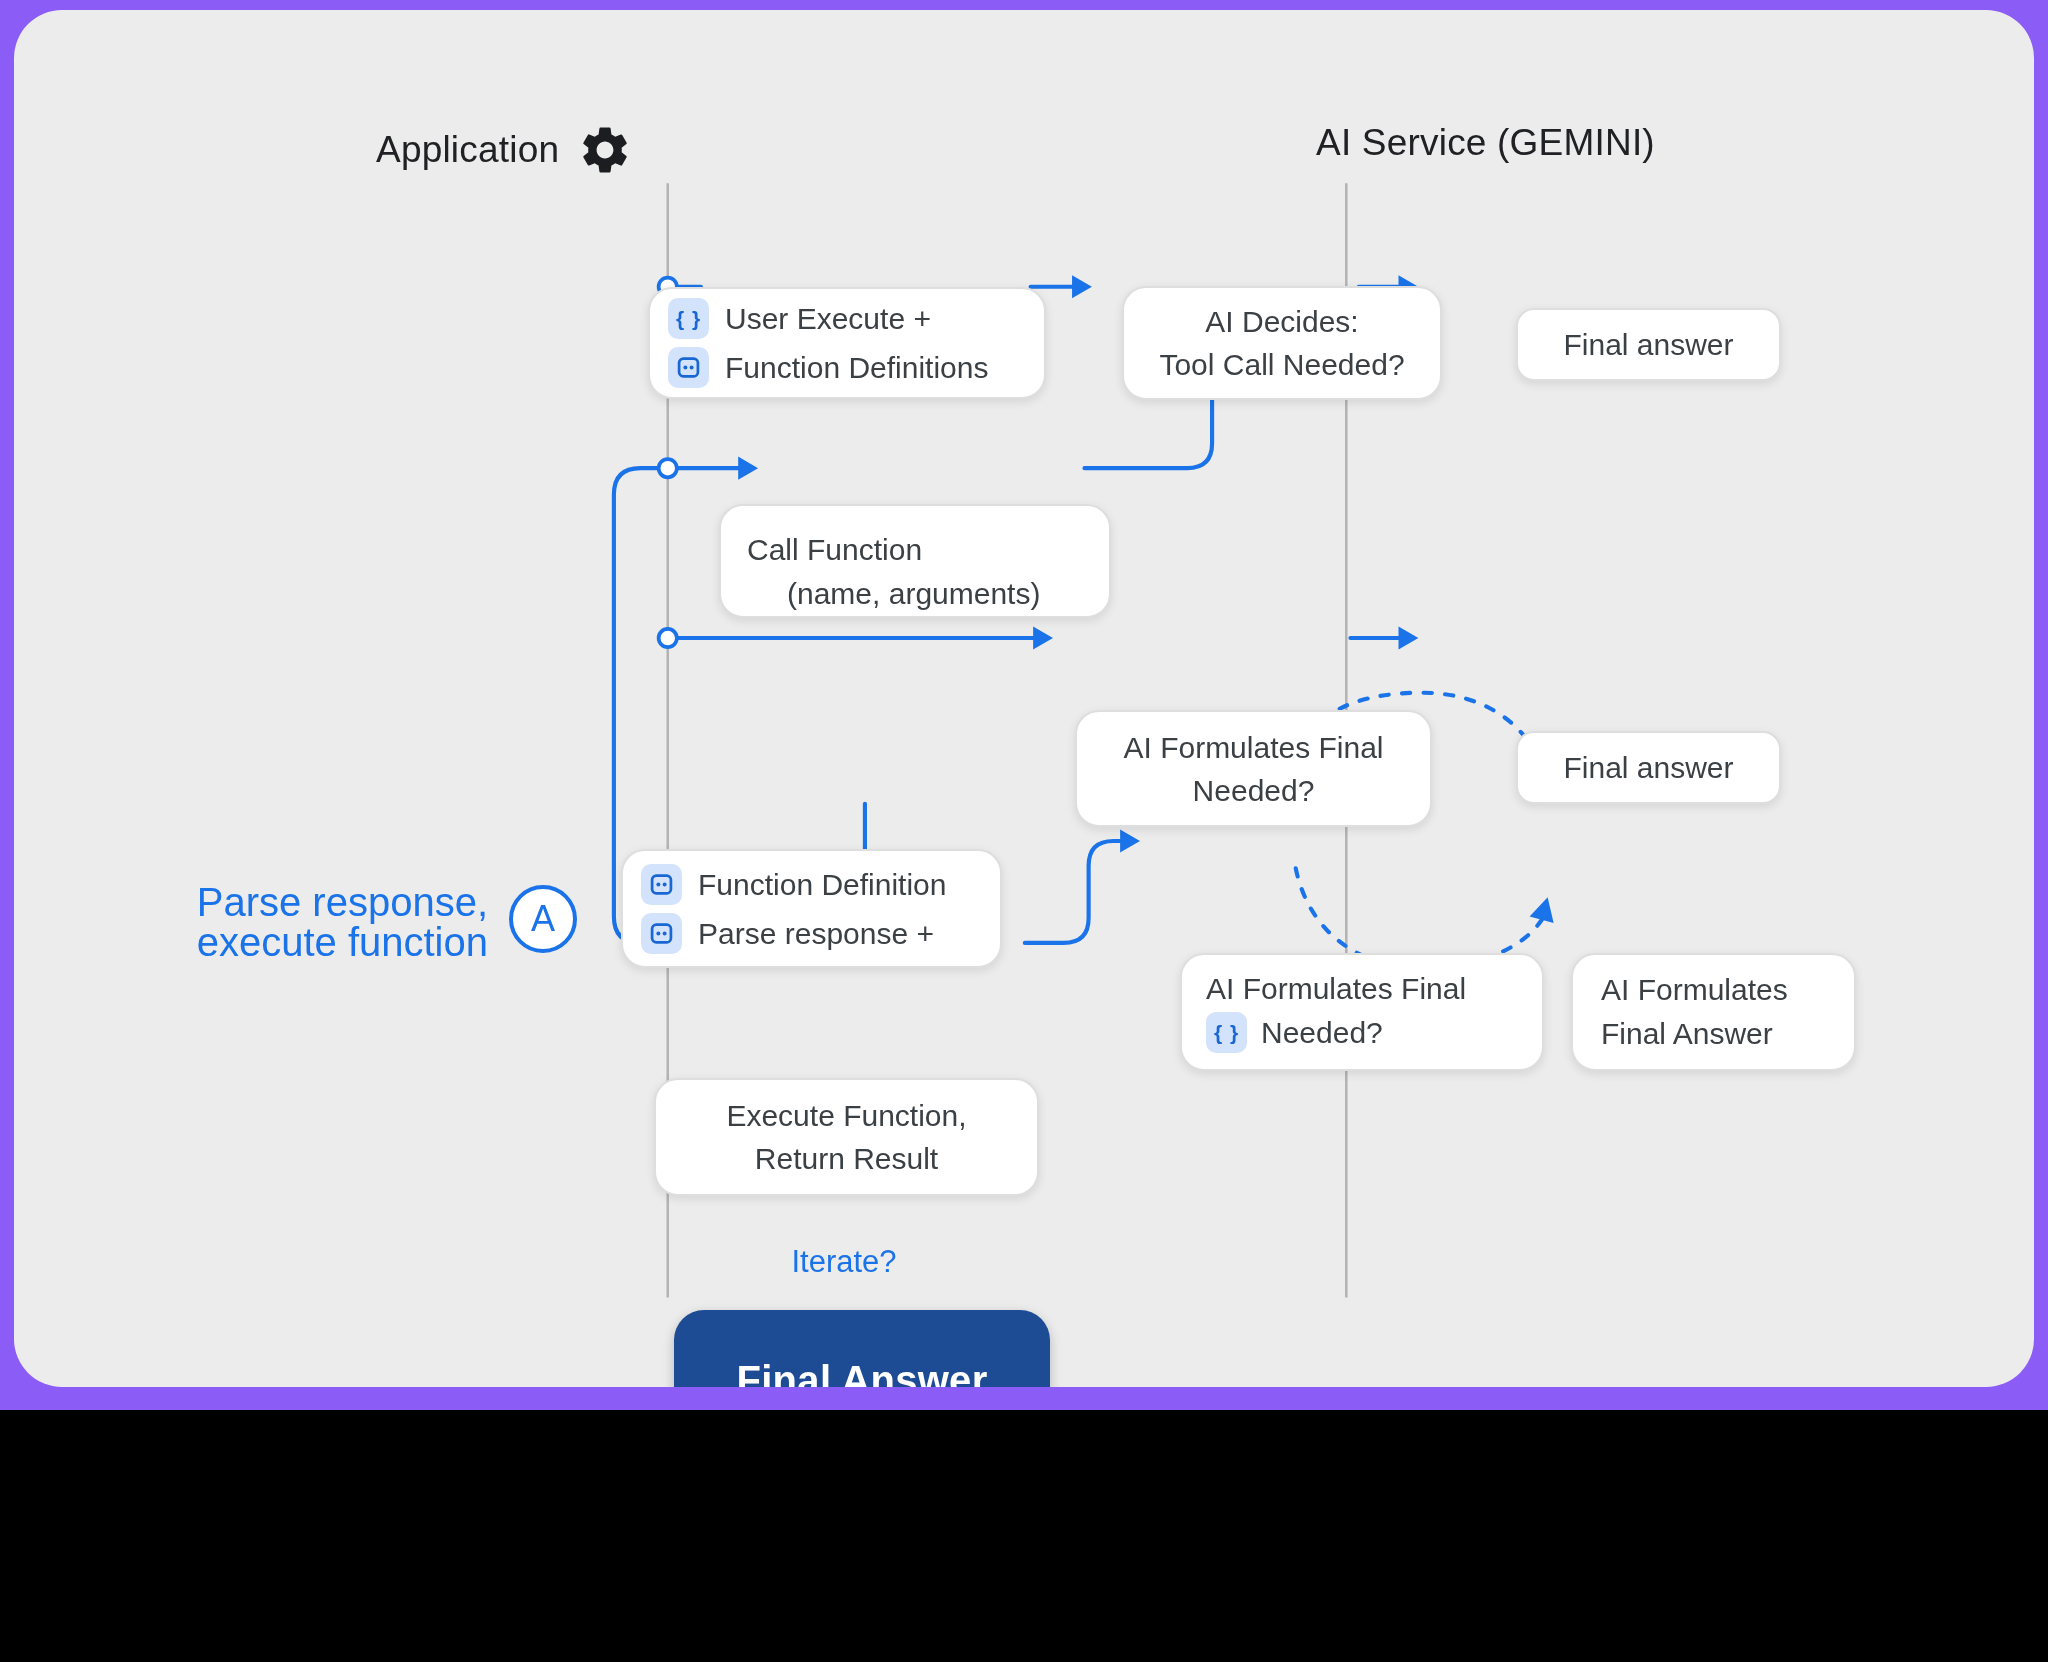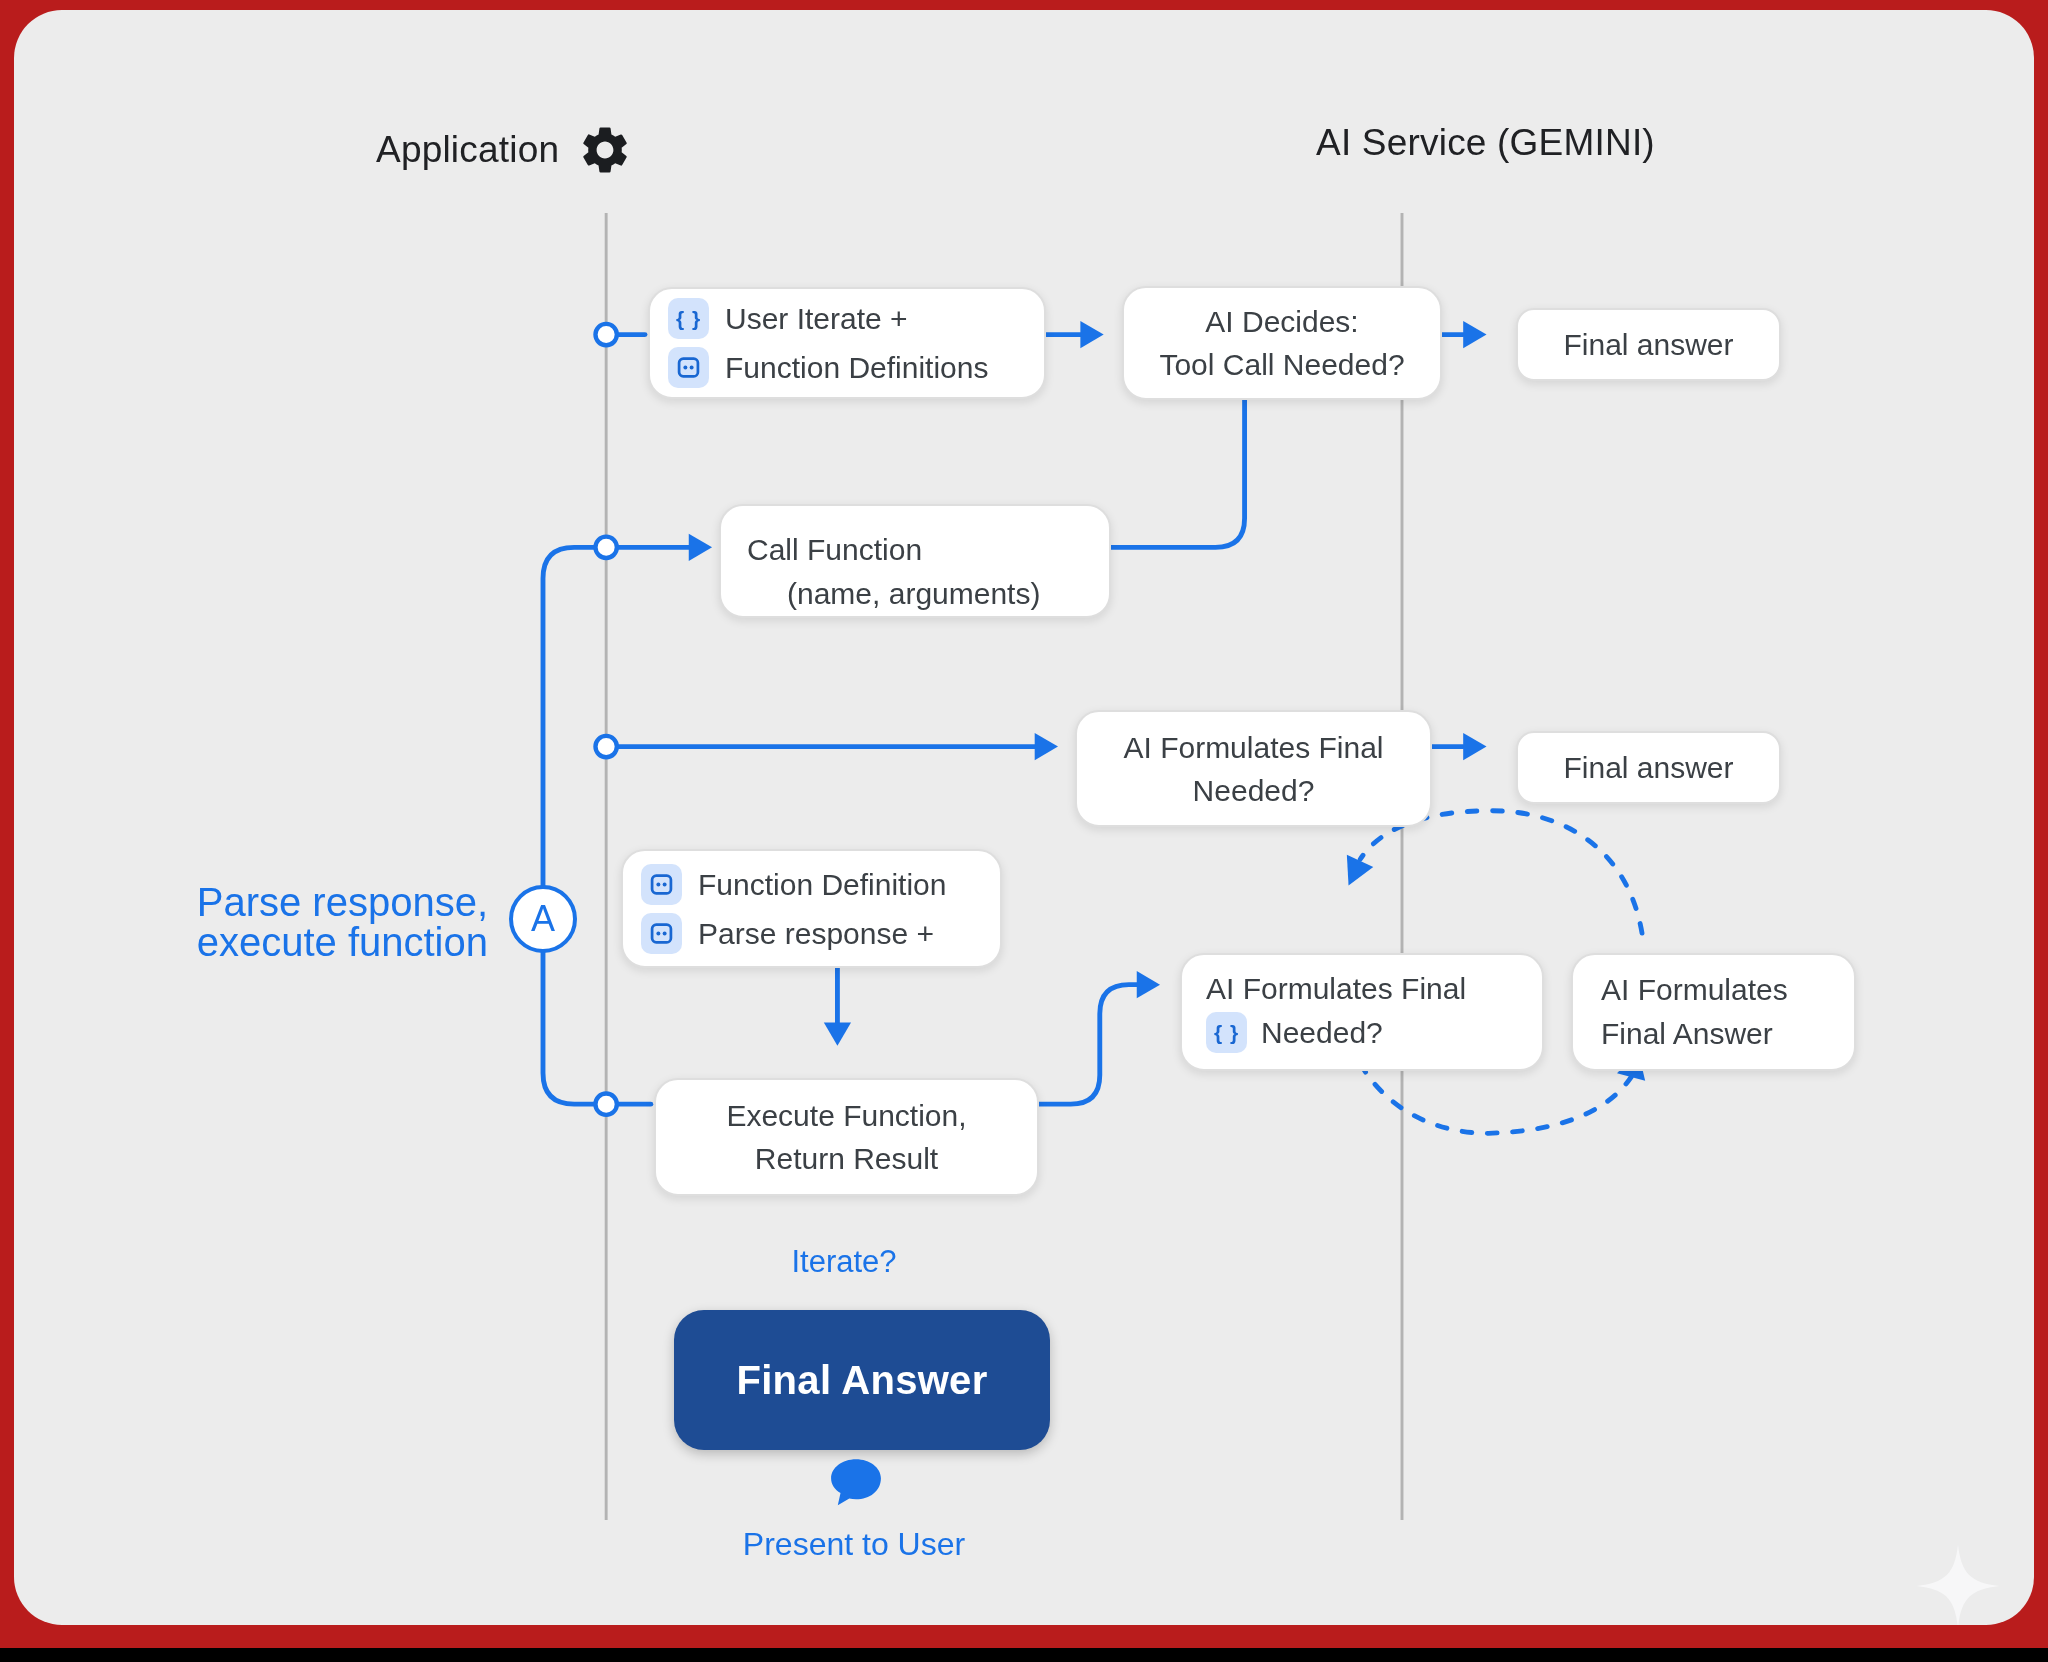--- a/index.html
+++ b/index.html
@@ -1,18 +1,18 @@
 <!DOCTYPE html>
 <html><head>
 <meta charset="utf-8">
 <style>
   * { margin:0; padding:0; box-sizing:border-box; }
   html,body { width:2048px; height:1662px; background:#000; overflow:hidden;
               font-family:"Liberation Sans","DejaVu Sans",sans-serif; }
-  .canvas { position:relative; width:2048px; height:1648px; background:#b91c1c; }
+  .canvas { position:relative; width:2048px; height:1410px; background:#8b5cf6; }
   .card { position:absolute; left:14px; top:10px; right:14px; bottom:23px;
           background:#ececec; border-radius:48px; overflow:hidden; }
   svg.layer { position:absolute; left:0; top:0; width:100%; height:100%; }
 
   .hdr { position:absolute; top:112px; display:flex; align-items:center; gap:18px;
          font-size:37px; font-weight:500; color:#202124; letter-spacing:.2px; }
   .hdr-app { left:362px; }
   .hdr-ai  { left:1302px;text-align:right; }
   .gear { width:56px; height:56px; color:#1b1d20; }
 
@@ -125,21 +125,21 @@
     </div>
     <div class="hdr hdr-ai">
       <span>AI Service (GEMINI)</span>
     </div>
 
     <div class="node rows n-user-prompt">
       <div class="row">
         <span class="chip">
             <span class="braces">{ }</span>
           </span>
-        <span>User Iterate +</span>
+        <span>User Execute +</span>
       </div>
       <div class="row">
         <span class="chip">
           <svg viewBox="0 0 22 22">
               <rect x="2" y="2.5" width="18" height="17" rx="4" fill="none" stroke="currentColor" stroke-width="2.6"></rect>
               <circle cx="8" cy="11" r="1.9" fill="currentColor"></circle>
               <circle cx="14" cy="11" r="1.9" fill="currentColor"></circle>
             </svg>
         </span>
         <span>Function Definitions</span>

